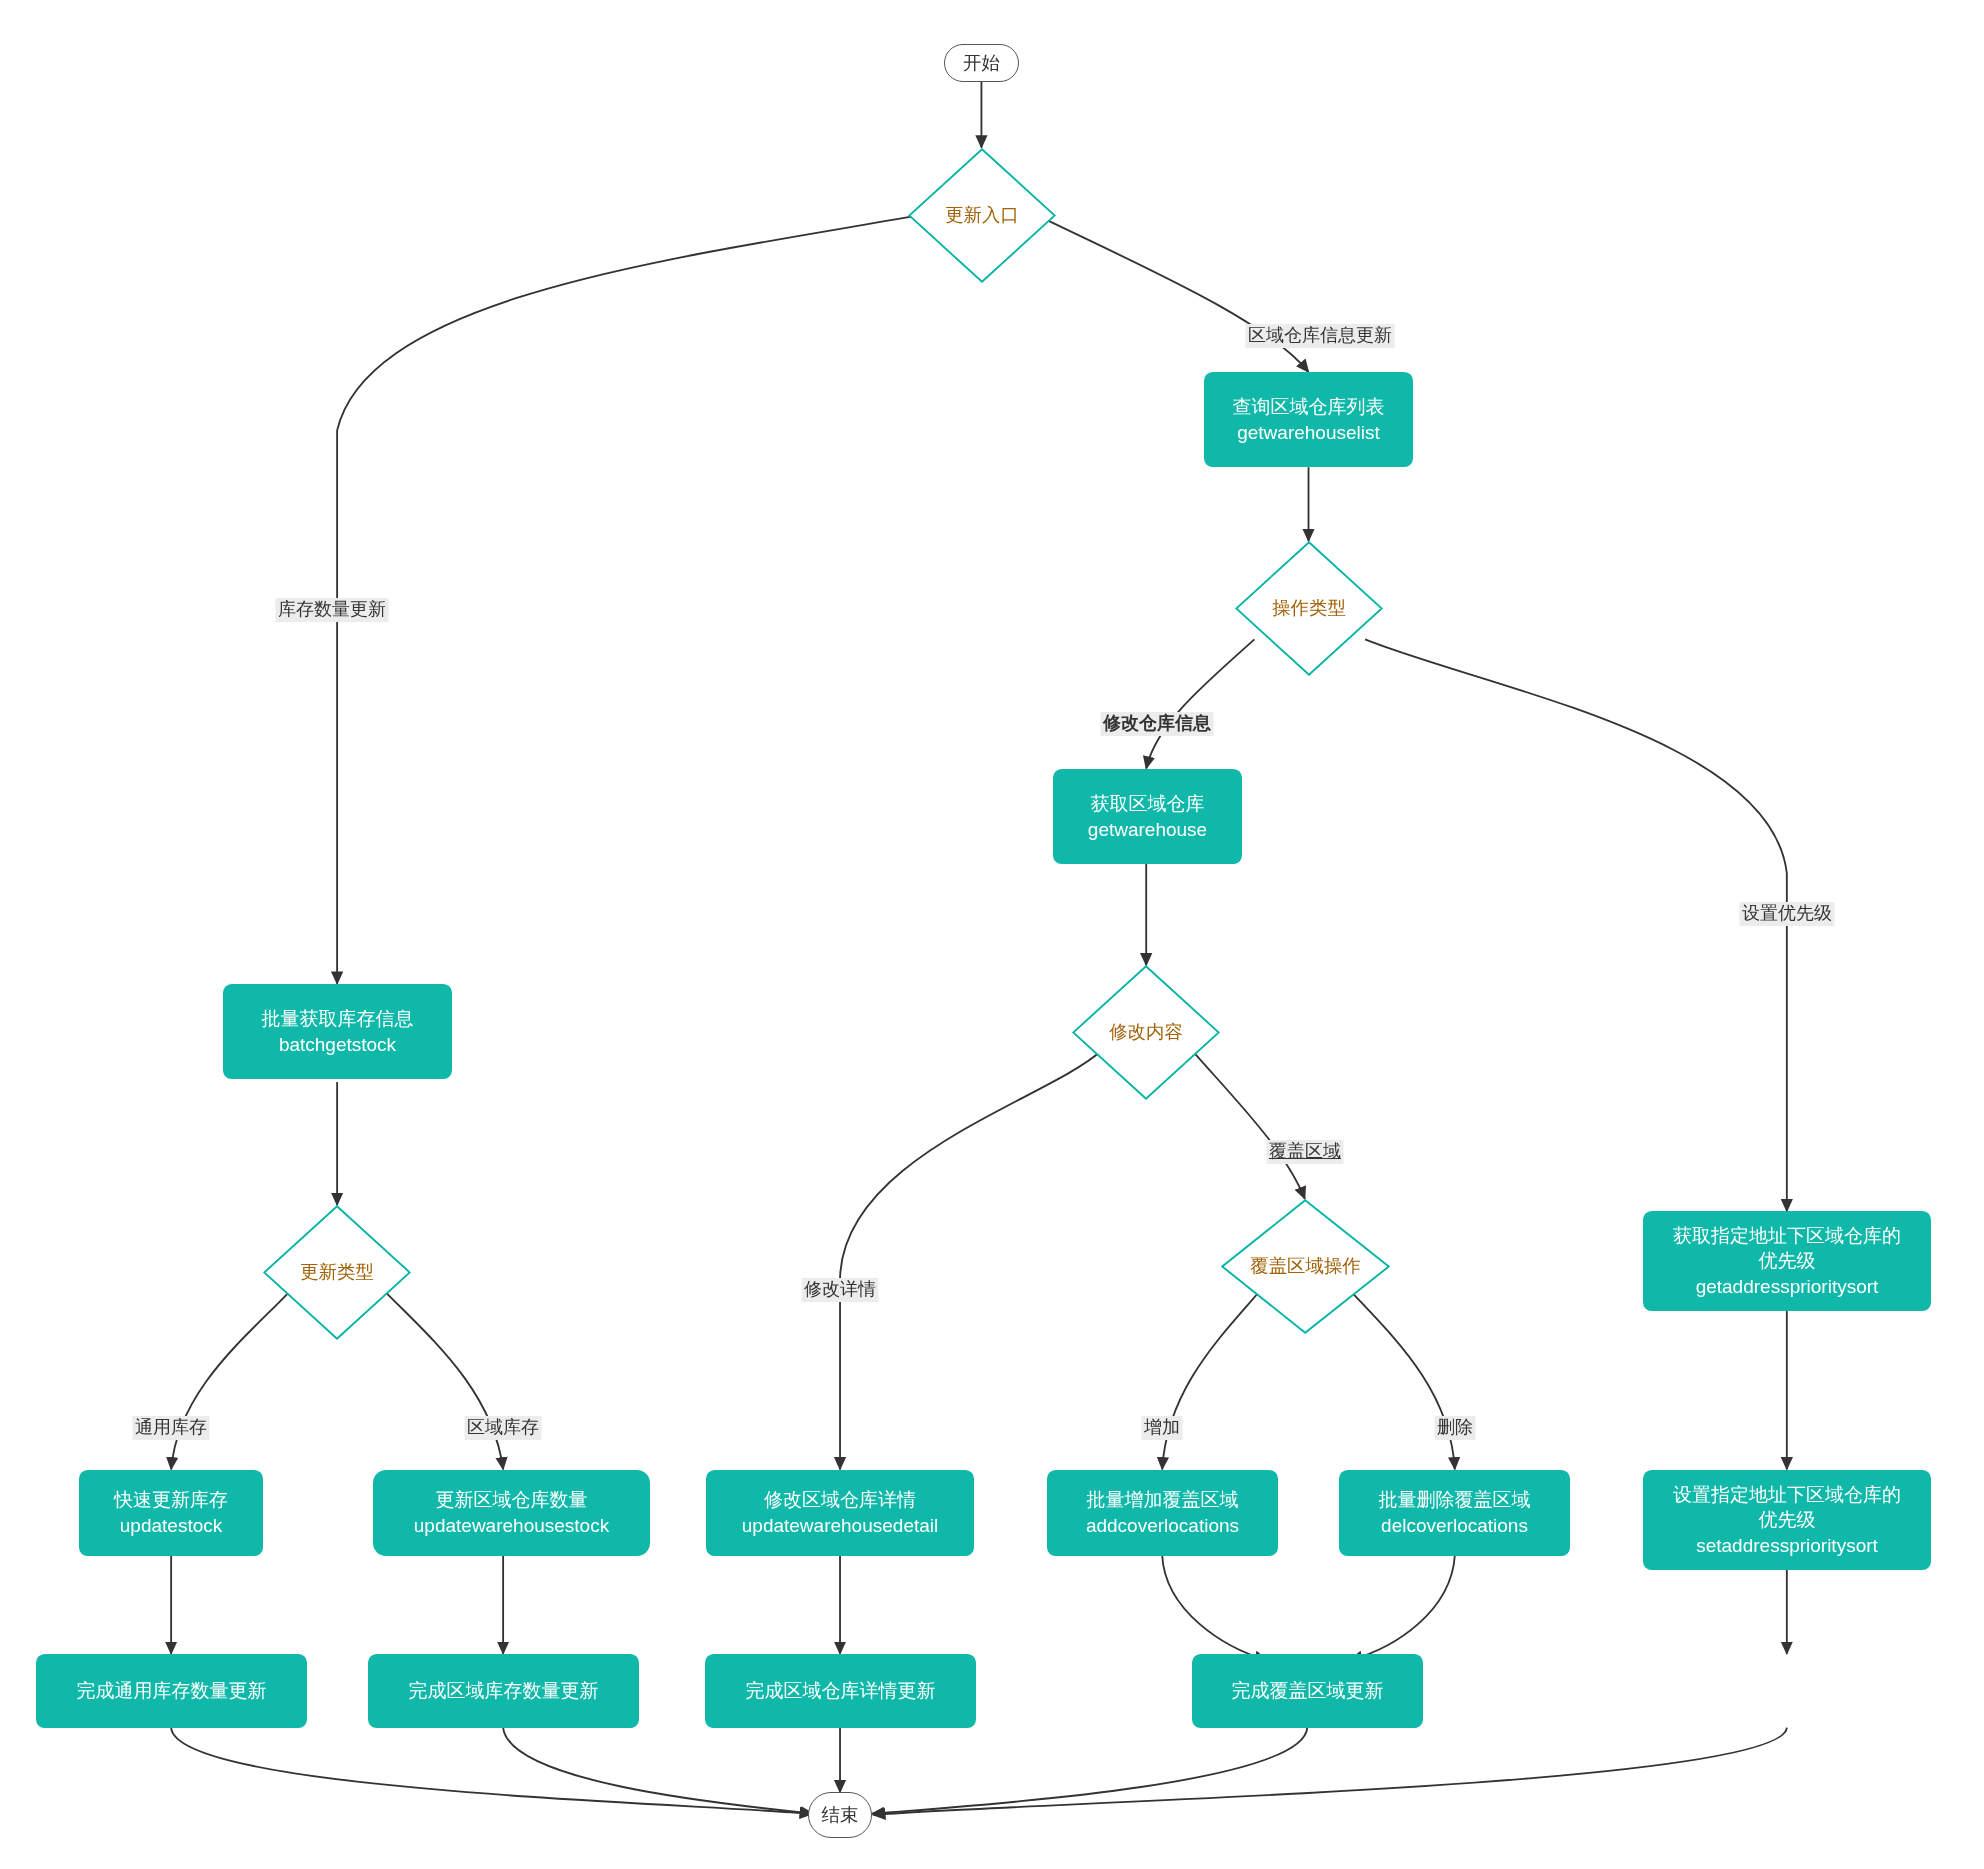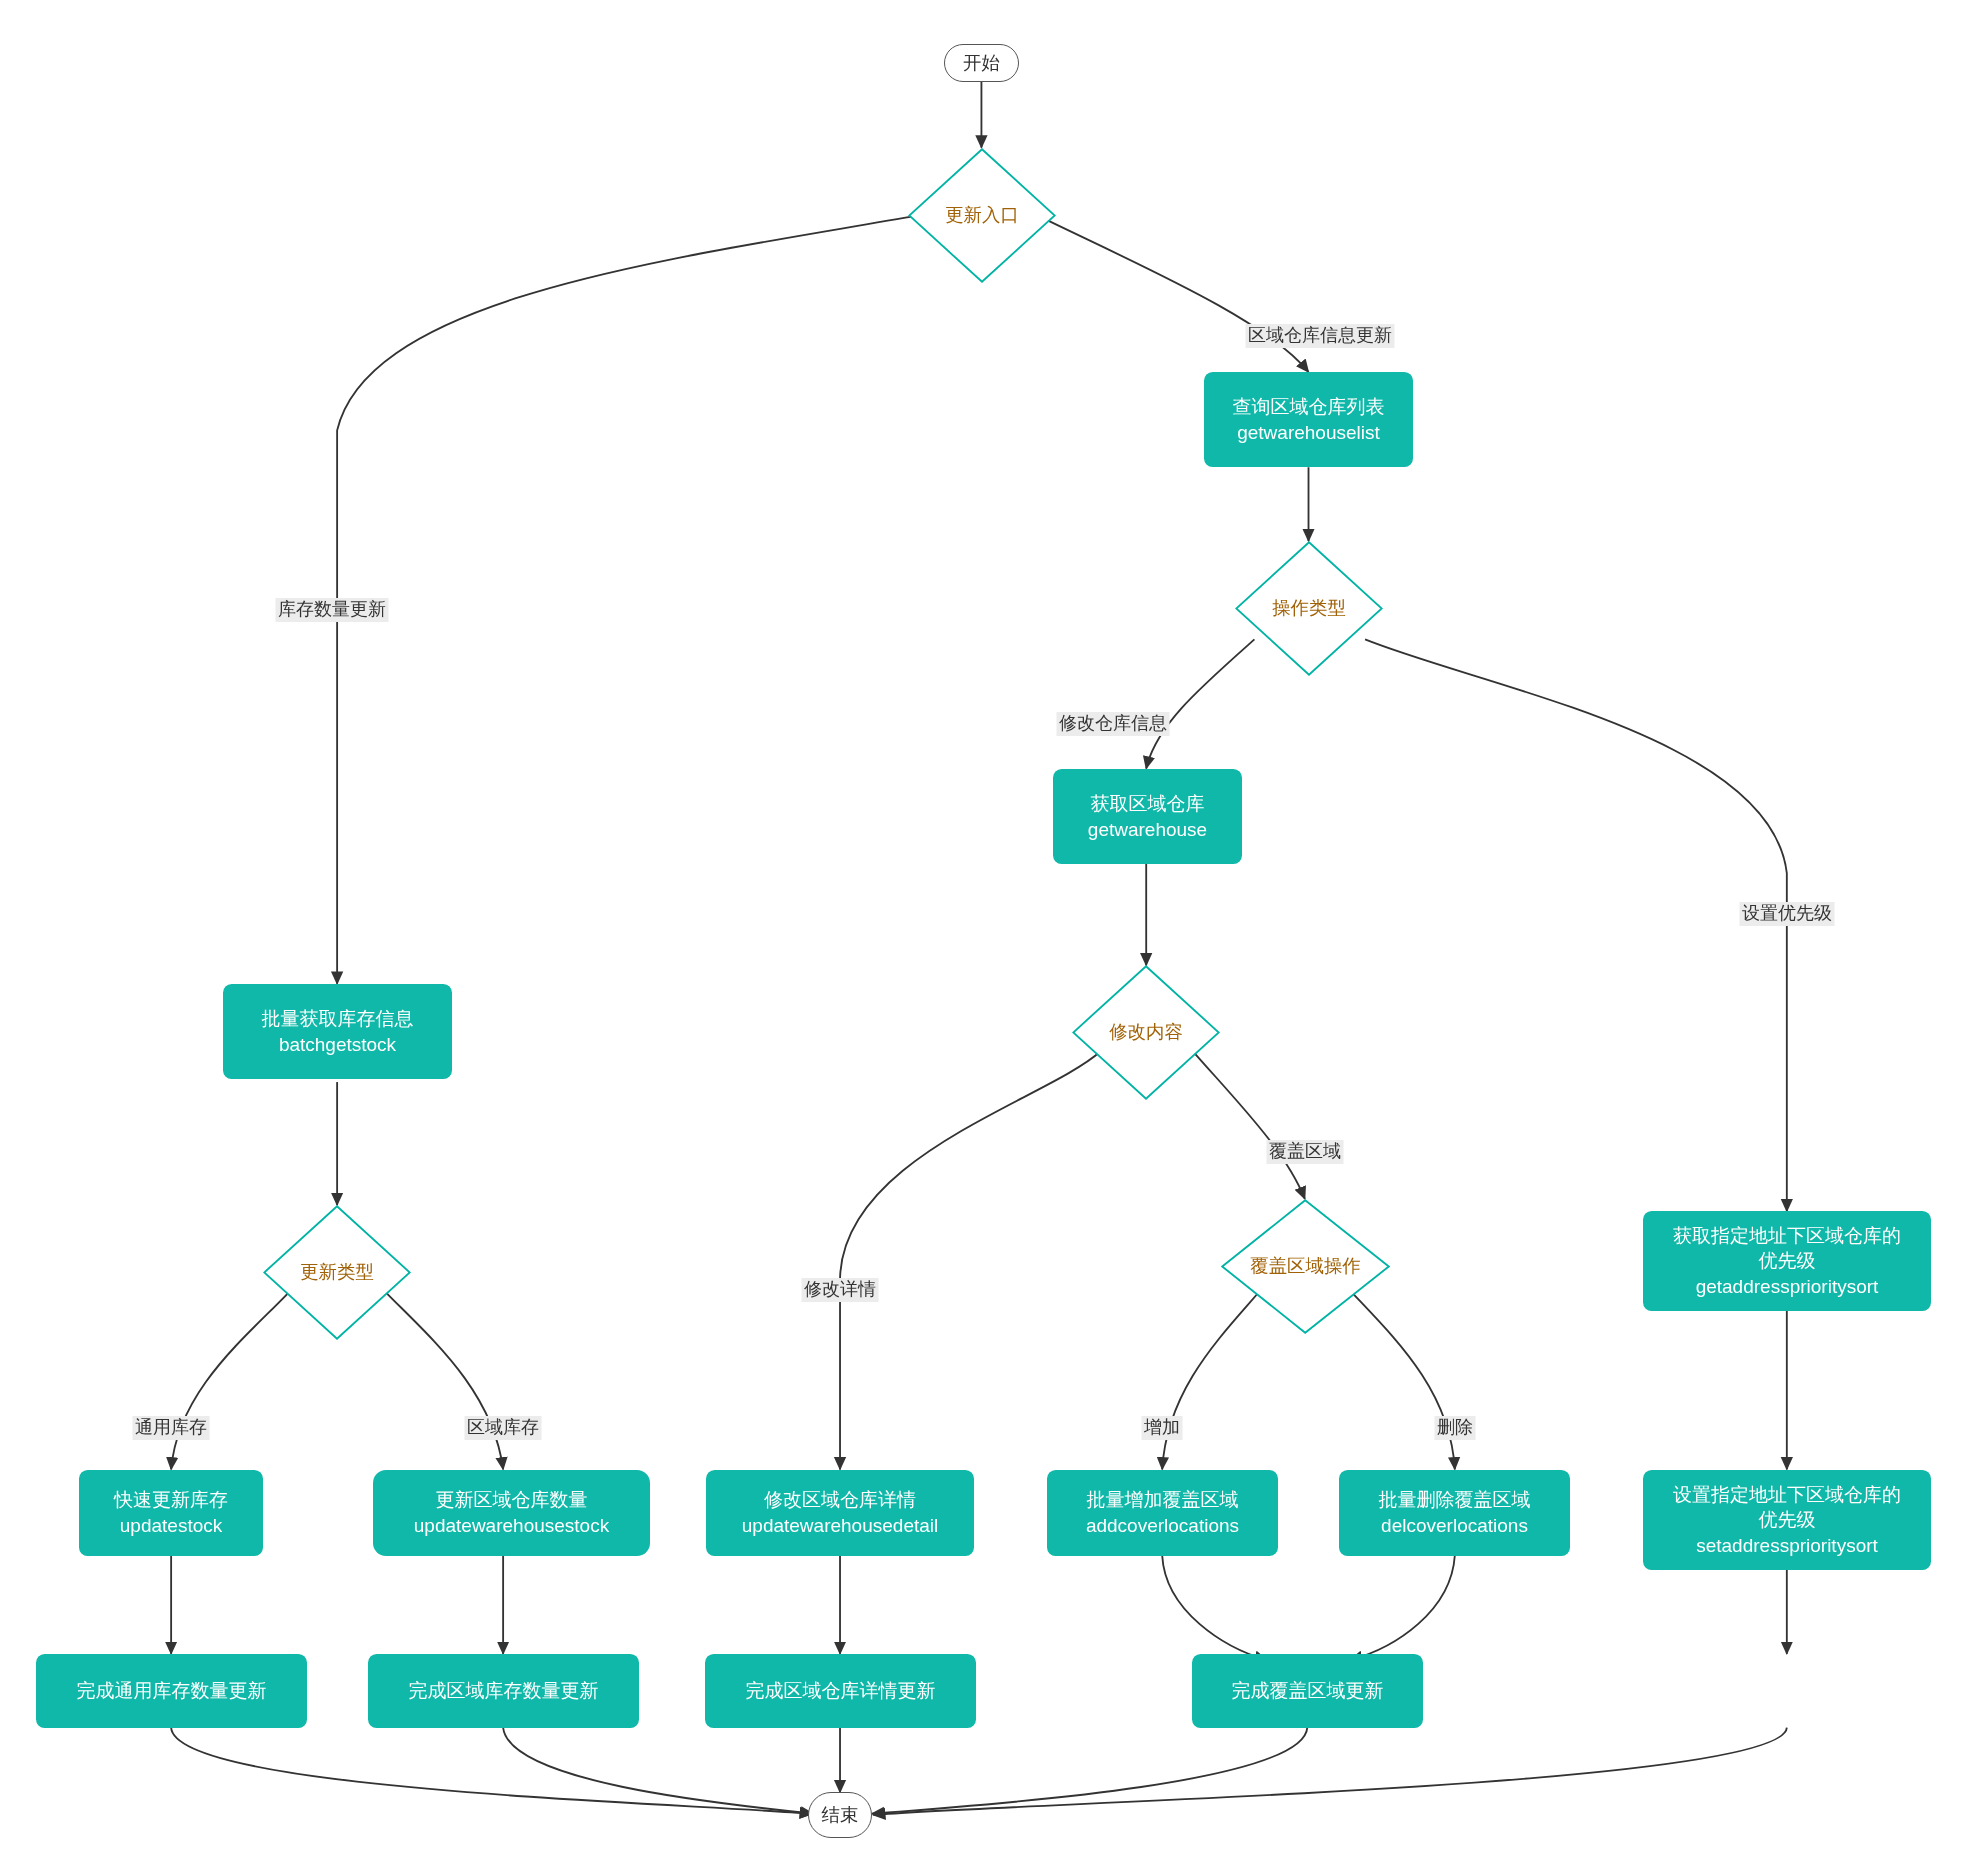--- a/index.html
+++ b/index.html
@@ -261,27 +261,27 @@
 
 
   <div class="node terminal" style="left:808px; top:1792px; width:64px; height:46px; border-radius:32px;">
     <span>结束</span>
   </div>
 
   <div class="edge-label" style="left:332px; top:610px;">库存数量更新</div>
 
   <div class="edge-label" style="left:1320px; top:336px;">区域仓库信息更新</div>
 
-  <div class="edge-label" style="left:1113px; top:724px;">修改仓库信息</div>
+  <div class="edge-label" style="left:1157px; top:724px;font-weight:bold;">修改仓库信息</div>
 
   <div class="edge-label" style="left:1787px; top:914px;">设置优先级</div>
 
   <div class="edge-label" style="left:840px; top:1290px;">修改详情</div>
 
-  <div class="edge-label" style="left:1305px; top:1152px;">覆盖区域</div>
+  <div class="edge-label" style="left:1305px; top:1152px;text-decoration:underline;">覆盖区域</div>
 
   <div class="edge-label" style="left:171px; top:1428px;">通用库存</div>
 
   <div class="edge-label" style="left:503px; top:1428px;">区域库存</div>
 
   <div class="edge-label" style="left:1162px; top:1428px;">增加</div>
 
   <div class="edge-label" style="left:1455px; top:1428px;">删除</div>
 
 </div>

